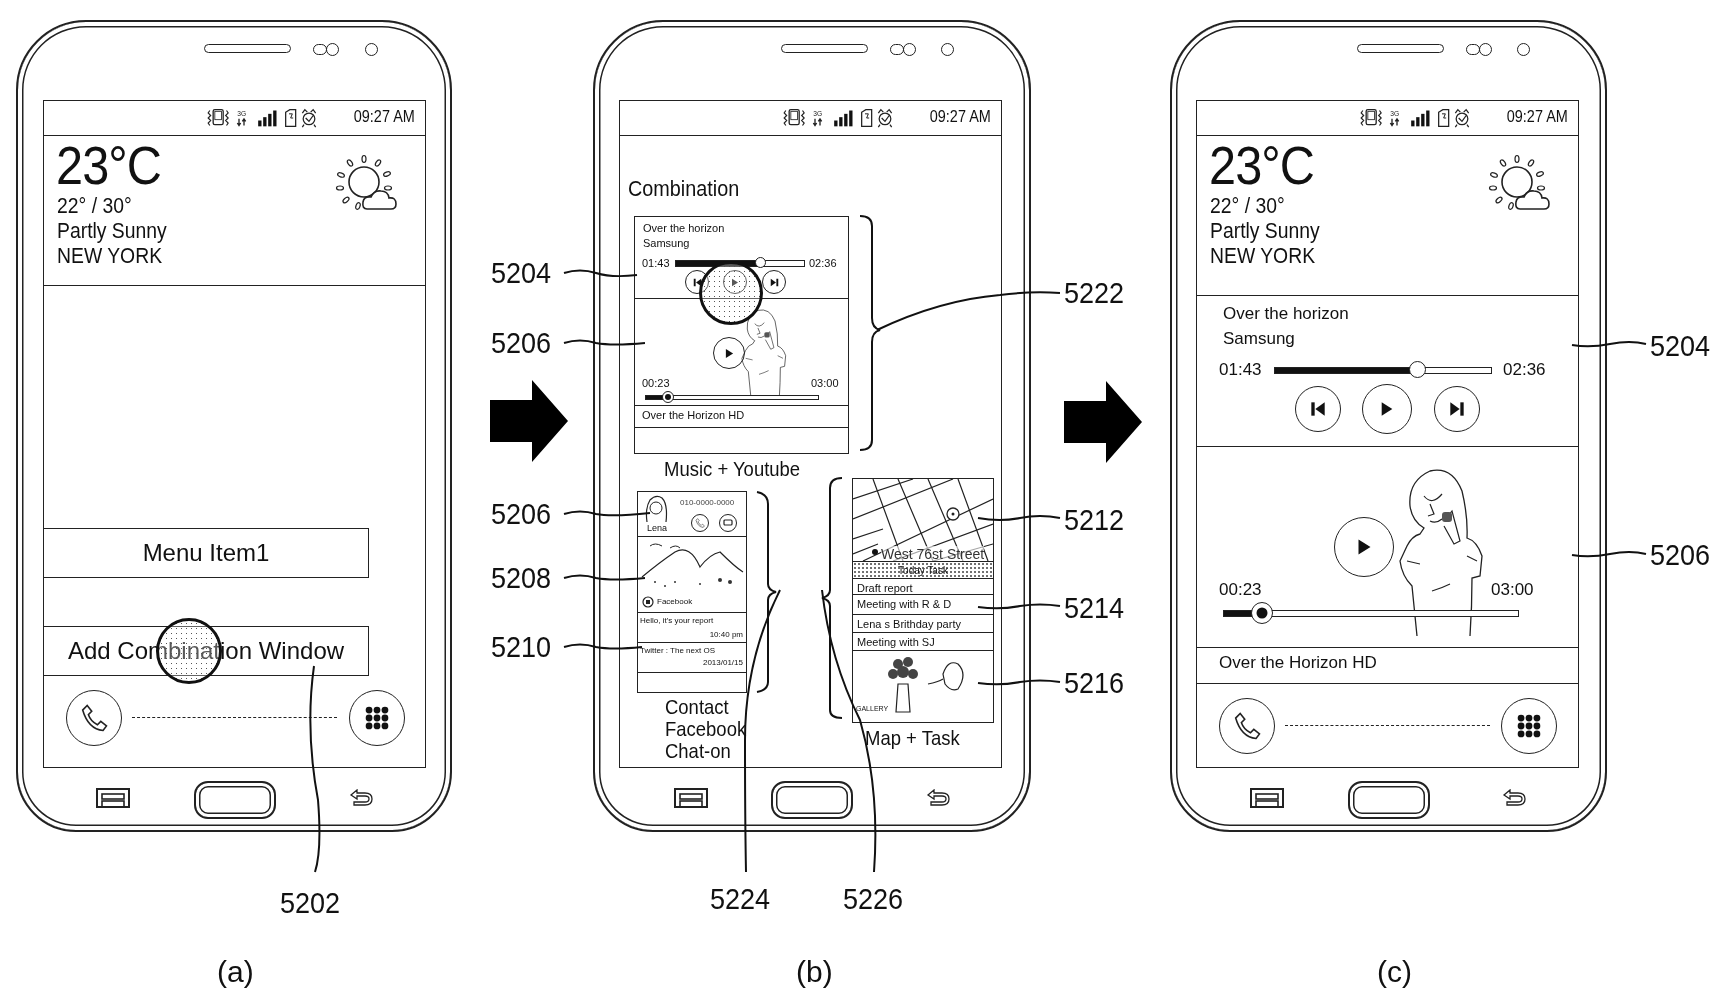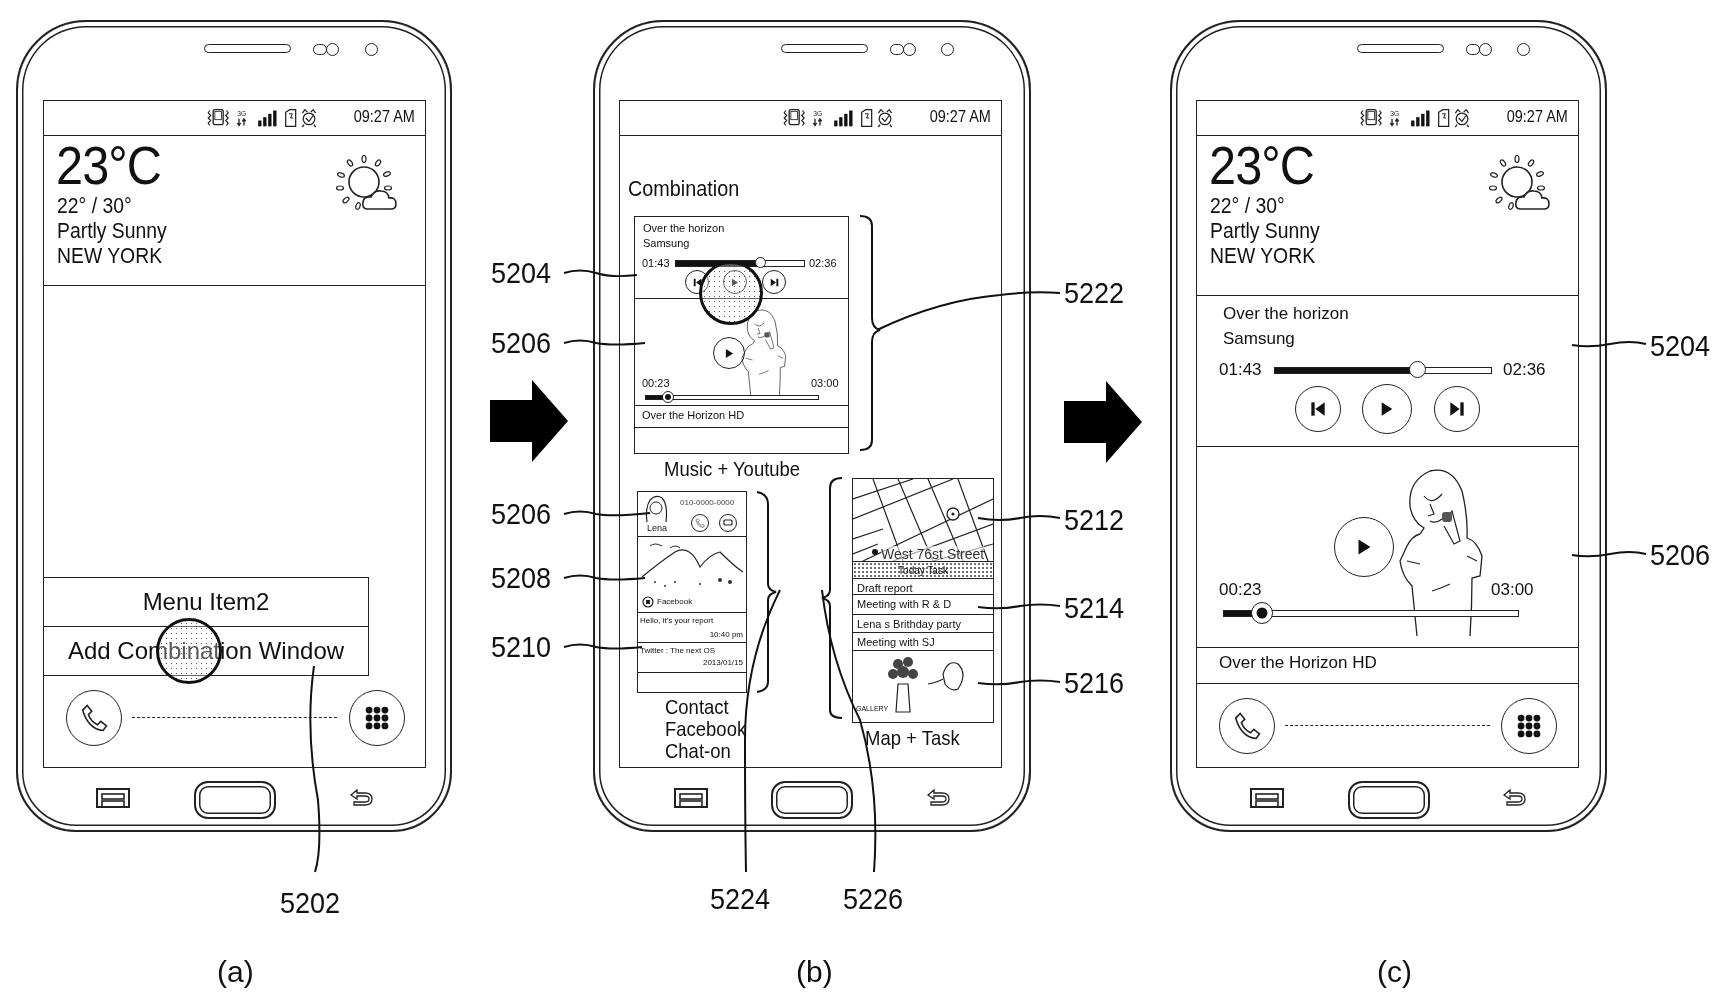--- a/index.html
+++ b/index.html
@@ -133,21 +133,21 @@
     </div>
     <div class="weather" style="height:149px;">
       <div class="temp">23°C</div>
       <div class="wline" style="top:58px;">22° / 30°</div>
       <div class="wline" style="top:83px;">Partly Sunny</div>
       <div class="wline" style="top:108px;">NEW YORK</div>
       <svg class="abs" style="left:290px;top:18px;width:70px;height:60px;">
           <use href="#sun-cloud"></use>
         </svg>
     </div>
-    <div class="menu-item" style="top:476px;width:324px;">Menu  Item2</div>
+    <div class="menu-item" style="top:427px;width:324px;">Menu  Item1</div>
     <div class="menu-item" style="top:525px;width:324px;">Add Combination Window</div>
     <div class="touch" style="left:112px;top:517px;width:60px;height:60px;"></div>
 
     <div class="circle-btn" style="left:22px;top:589px;">
       <svg style="position:absolute;left:10px;top:10px;width:34px;height:34px;">
           <use href="#phone-glyph"></use>
         </svg>
     </div>
     <div class="dash" style="left:88px;top:616px;width:205px;"></div>
     <div class="circle-btn" style="left:305px;top:589px;">

